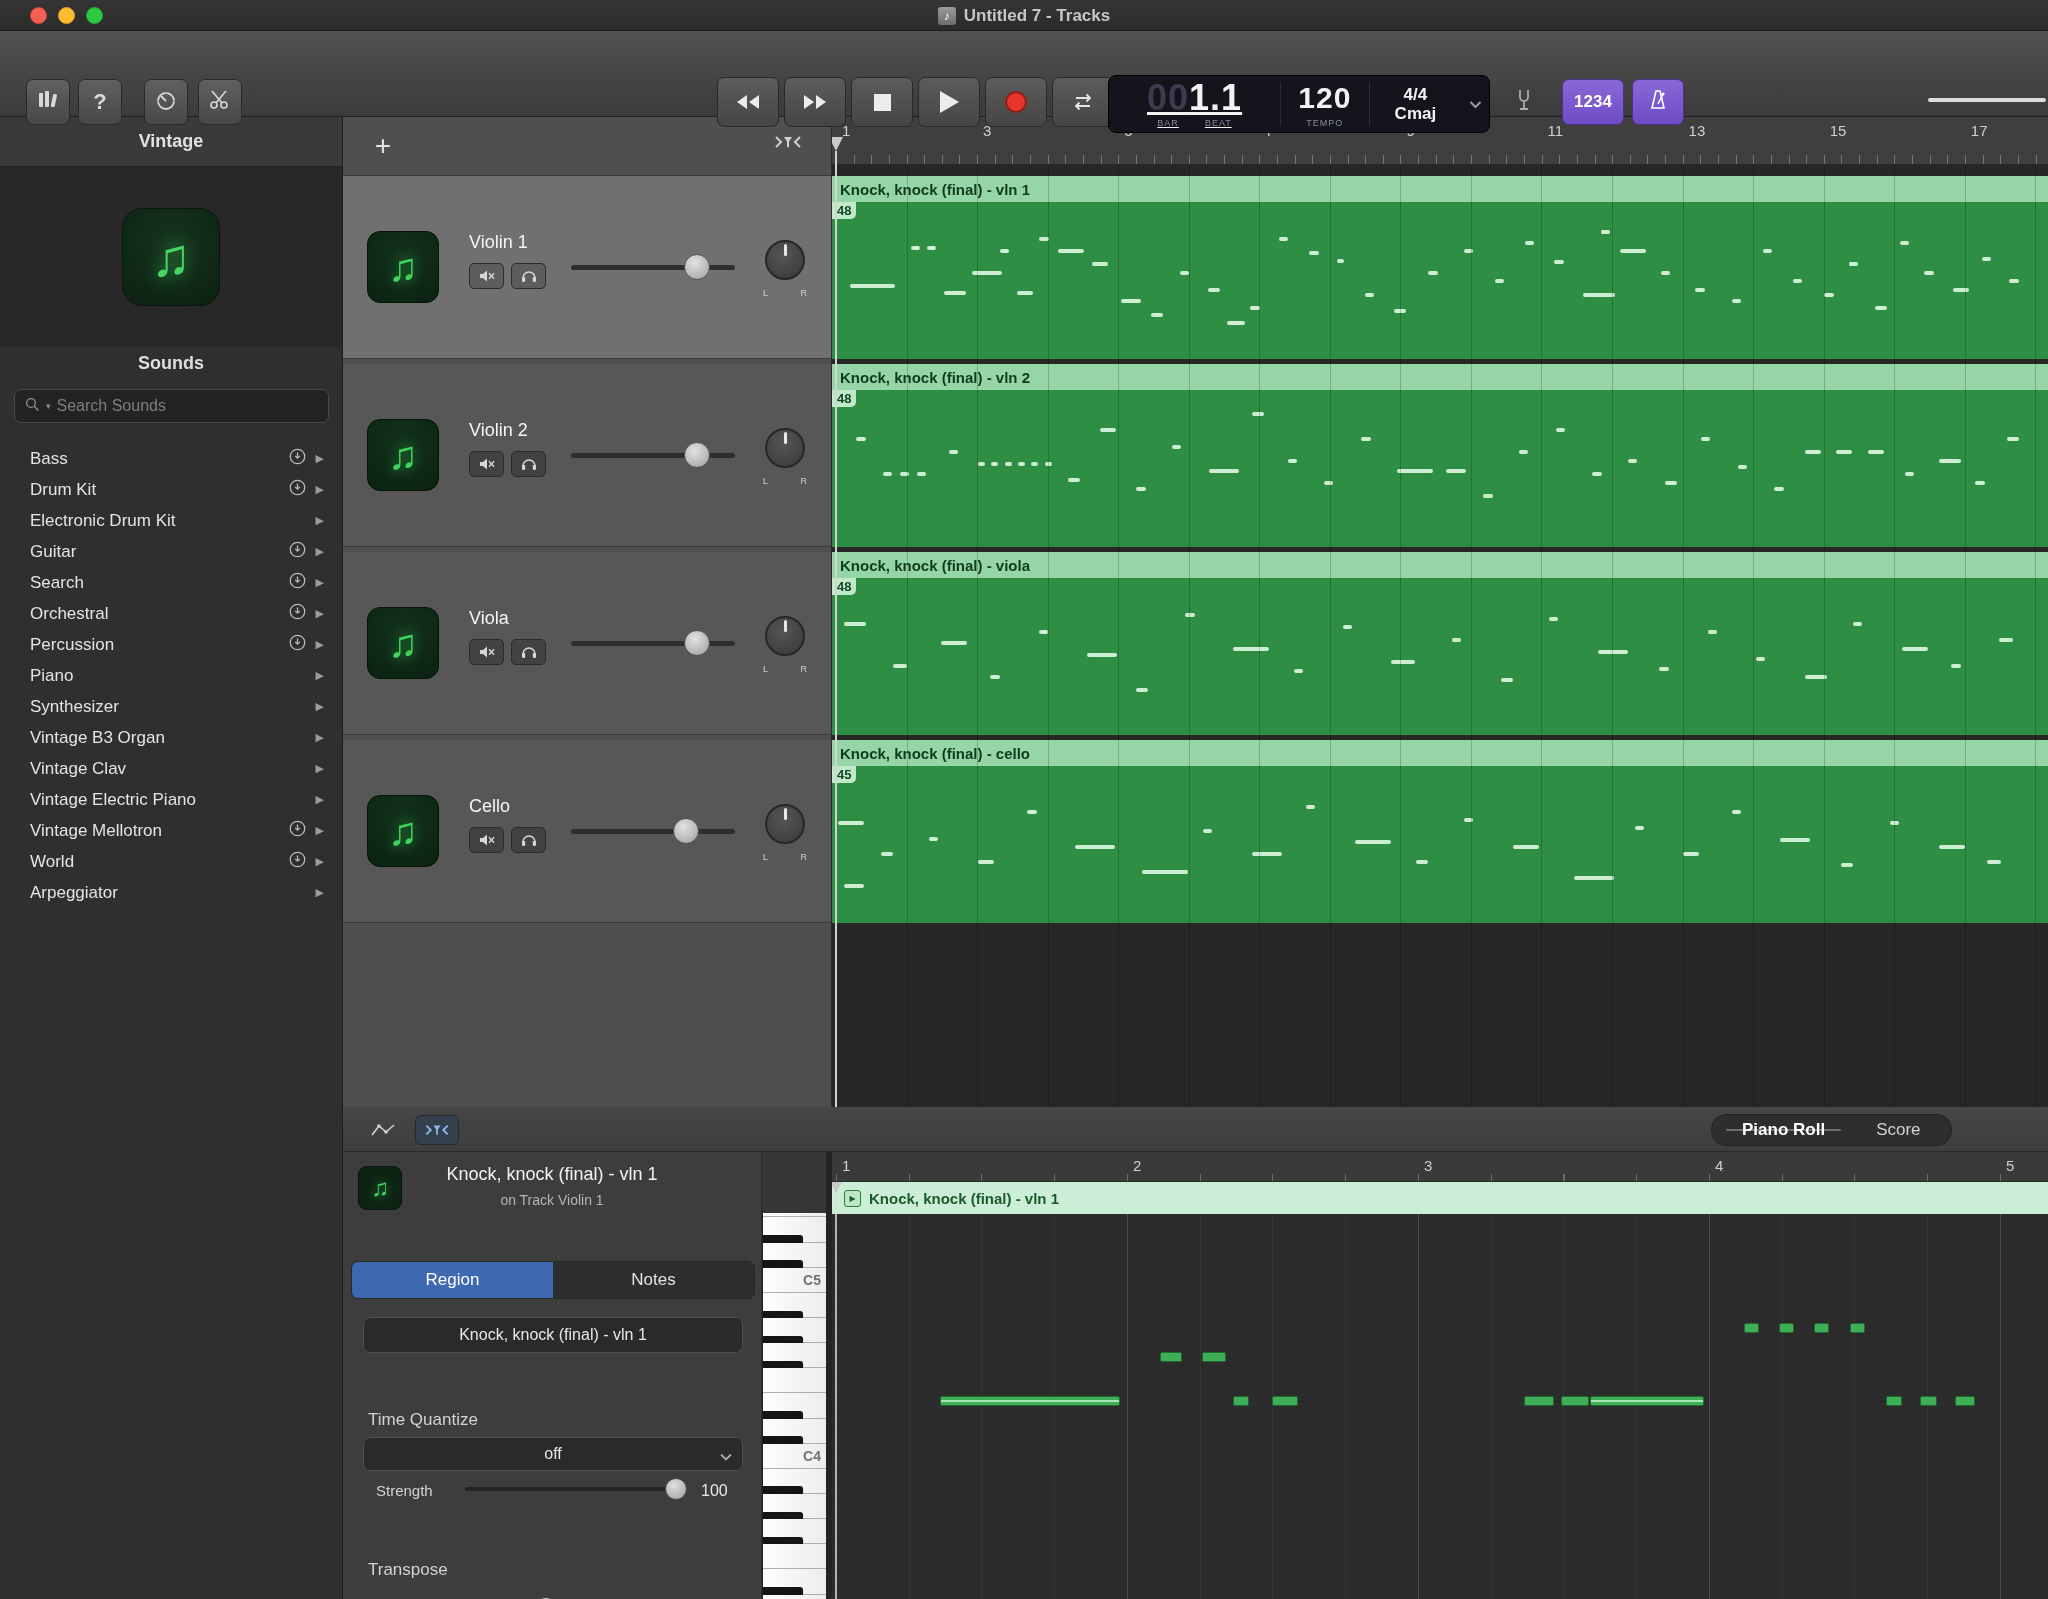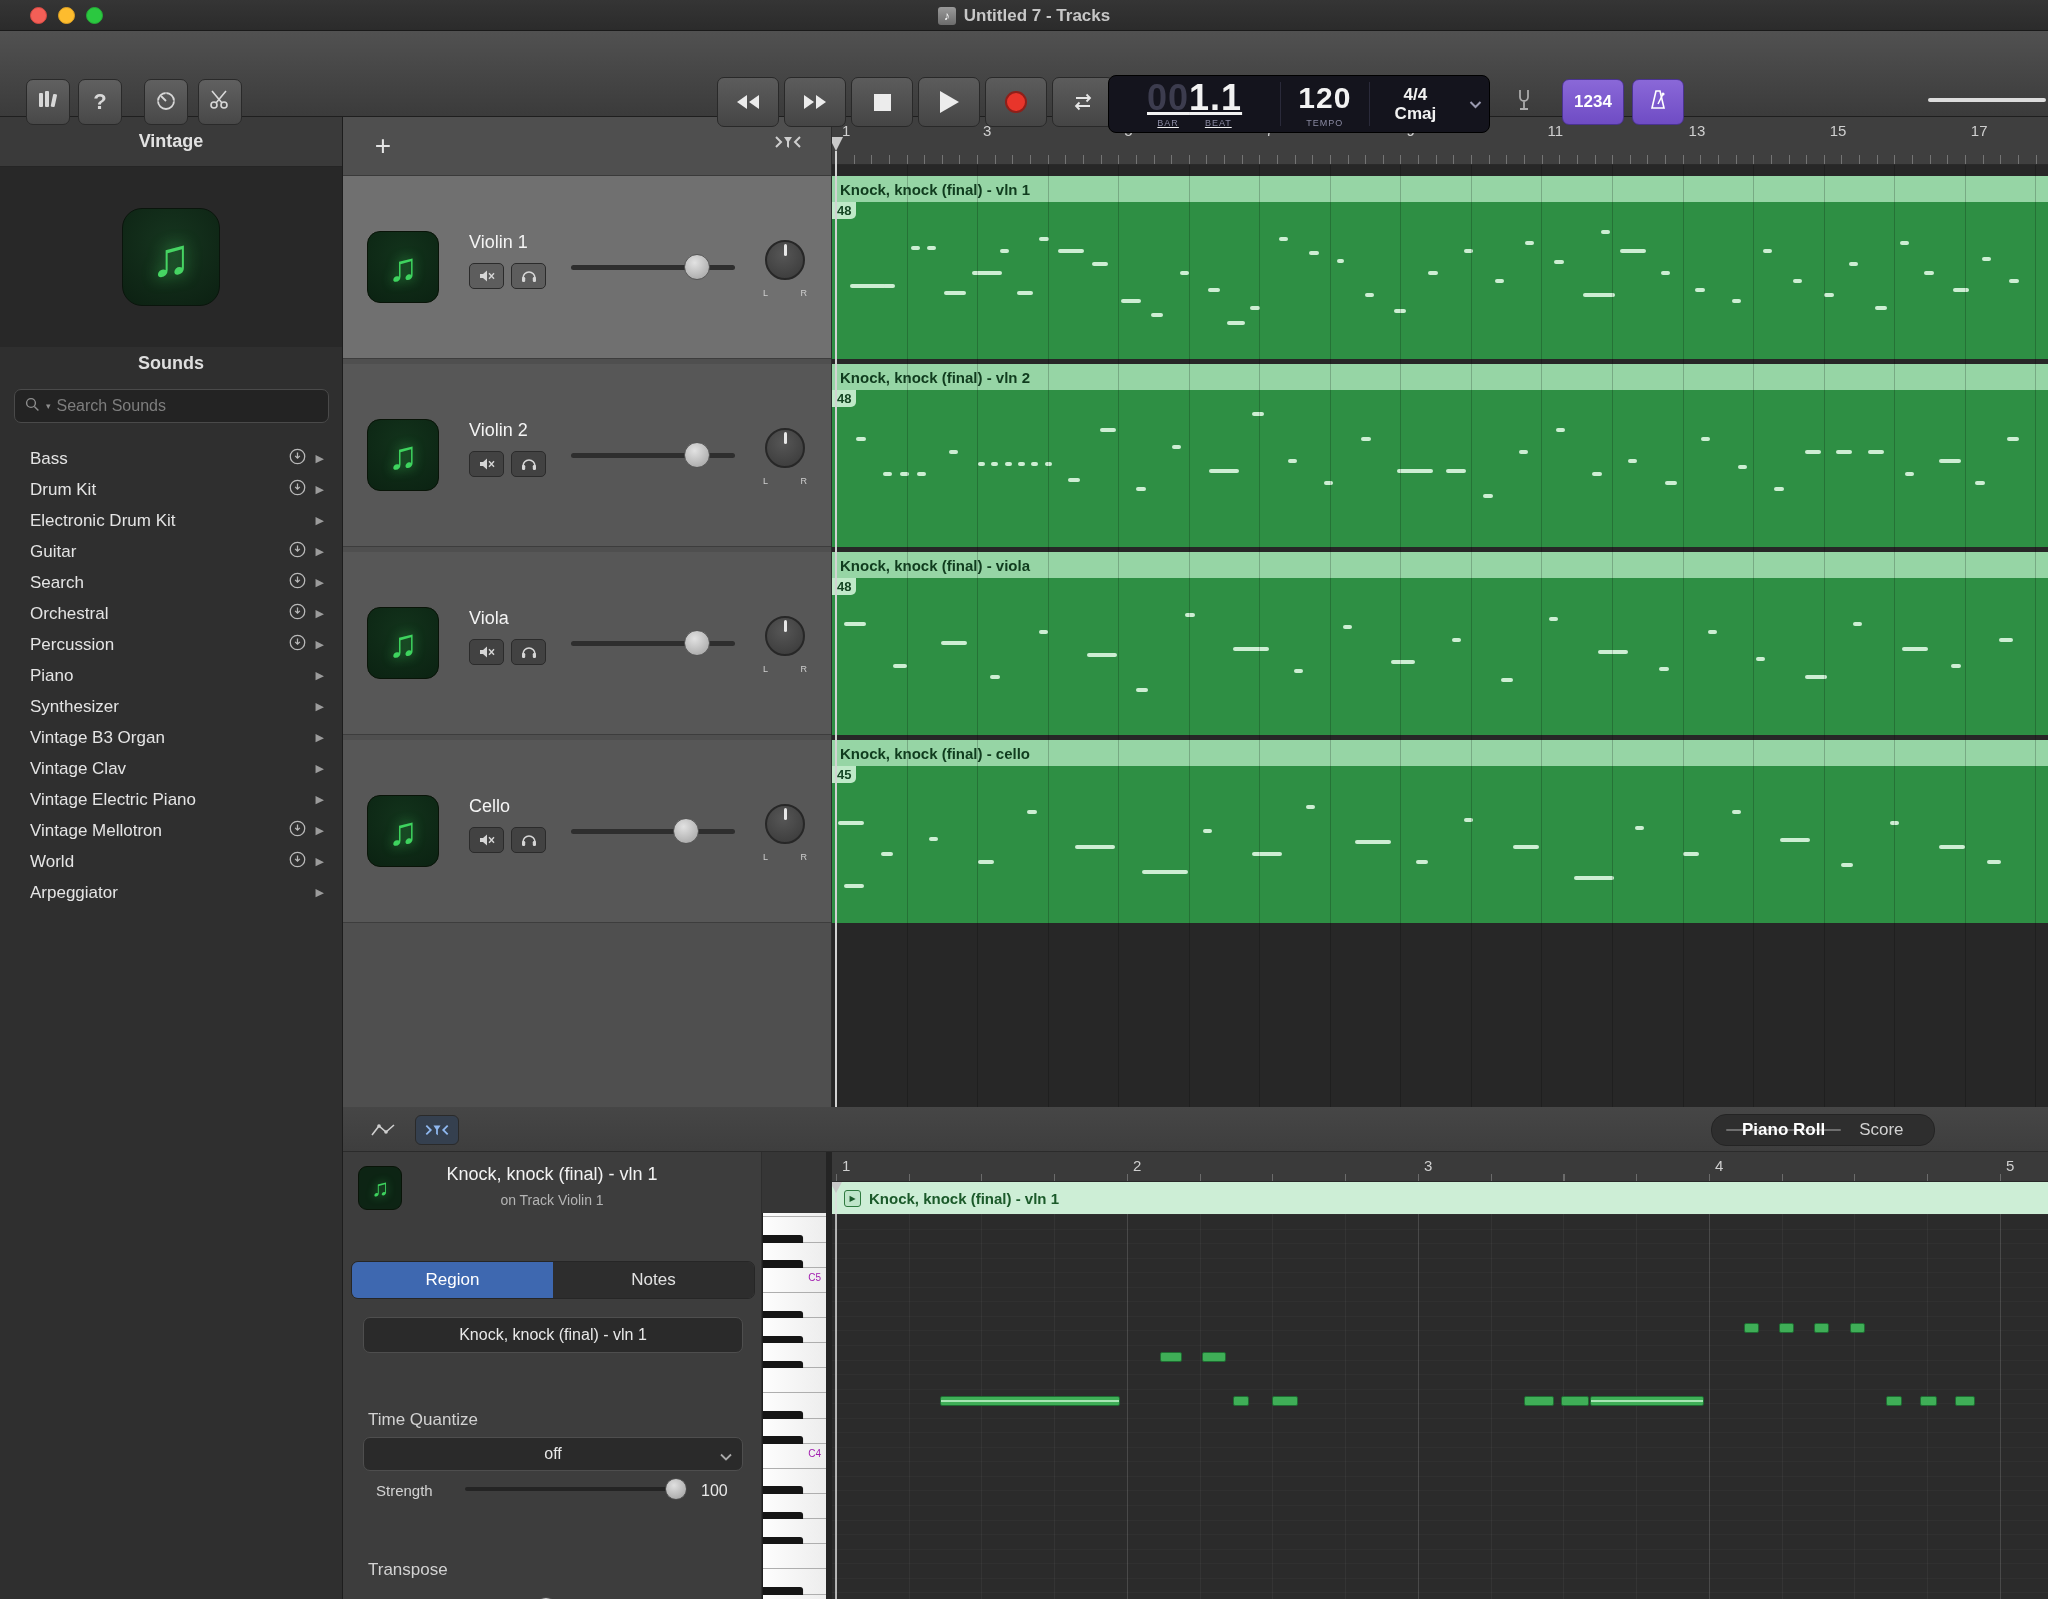--- a/index.html
+++ b/index.html
@@ -135,21 +135,21 @@
   #playhead { position:absolute; left:3px; top:34px; width:2px; height:956px; background:#d2d2d2; z-index:5; }
   #playhead::before { content:""; position:absolute; left:-6px; top:-14px; border-left:7px solid transparent;
     border-right:7px solid transparent; border-top:14px solid #c8c8c8; }
   
   #editor { position:absolute; left:343px; top:1107px; width:1705px; height:492px; background:#3d3d3d; z-index:25; }
   #ed-header { position:absolute; left:0; top:0; width:100%; height:45px;
     background:linear-gradient(#464646,#3e3e3e); border-bottom:1px solid #2b2b2b; }
   .ed-hbtn { position:absolute; top:8px; width:44px; height:30px; border-radius:6px;
     display:flex; align-items:center; justify-content:center; }
   #ed-tabs { position:absolute; left:1368px; top:7px; height:32px; display:flex; background:#2e2e2e;
-    border:1px solid #242424; border-radius:15px; padding:14px; gap:2px; }
+    border:1px solid #242424; border-radius:15px; padding:14px; gap:19px; }
   .ed-tab { padding:0 16px; display:flex; align-items:center; color:#d2d2d2; font-size:17px; border-radius:5px; }
   .ed-tab.sel { background:#6e6e6e; color:#fff; font-weight:bold; }
   #ed-panel { position:absolute; left:0; top:45px; width:419px; height:447px; background:#3d3d3d; border-right:1px solid #2e2e2e; }
   .ed-tile { position:absolute; left:15px; top:14px; width:44px; height:44px; border-radius:9px;
     background:#0d2414; border:1px solid #091408; display:flex; align-items:center; justify-content:center;
     color:#3ed35e; font-size:24px; text-shadow:0 0 8px rgba(62,211,94,.8); }
   #ed-title { position:absolute; left:0; top:12px; width:100%; text-align:center; color:#f2f2f2; font-size:18px; }
   #ed-sub { position:absolute; left:0; top:40px; width:100%; text-align:center; color:#b4b4b4; font-size:14px; }
   #seg { position:absolute; left:8px; top:109px; width:404px; height:38px; display:flex;
     border:1px solid #262626; border-radius:7px; overflow:hidden; }
@@ -168,21 +168,21 @@
   .hslider .knob { position:absolute; top:0; width:22px; height:22px; border-radius:50%;
     background:radial-gradient(circle at 40% 32%, #e0e0e0, #9c9c9c); border:1px solid #4c4c4c; }
   .ed-val { position:absolute; color:#e8e8e8; font-size:16px; }
   #keys-gap { position:absolute; left:419px; top:45px; width:70px; height:61px; background:#363636; }
   #keys { position:absolute; left:419px; top:106px; width:64px; height:386px; background:#f4f4f4;
     border-left:1px solid #1f1f1f; overflow:hidden; }
   .wkey { position:absolute; left:0; width:100%; background:linear-gradient(90deg,#fdfdfd,#ededed);
     border-bottom:1px solid #aeaeae; }
   .bkey { position:absolute; left:0; width:40px; height:15px; background:#151515; border-radius:0 3px 3px 0;
     box-shadow:0 1px 1px rgba(0,0,0,.5); }
-  .klabel { position:absolute; right:5px; font-size:10px; font-weight:normal; color:#a21caf; }
+  .klabel { position:absolute; right:5px; font-size:14px; font-weight:bold; color:#737373; }
   #keys-divider { position:absolute; left:483px; top:45px; width:6px; height:447px; background:#242424; }
   
   #roll { position:absolute; left:489px; top:45px; width:1216px; height:447px; background:#2b2b2b; overflow:hidden; }
   #roll-ruler { position:absolute; left:0; top:0; width:100%; height:30px; background:#3a3a3a; border-bottom:1px solid #292929; }
   #roll-ruler::after { content:""; position:absolute; left:4px; right:0; bottom:0; height:7px;
     background:repeating-linear-gradient(90deg, rgba(255,255,255,.25) 0 1px, transparent 1px 72.75px); }
   #roll-strip { position:absolute; left:0; top:30px; width:100%; height:32px; background:#cdeed6;
     display:flex; align-items:center; gap:8px; padding-left:12px; }
   #strip-playbox { width:17px; height:17px; border:1px solid #2f7a3f; border-radius:3px; background:#bfe5c9;
     display:flex; align-items:center; justify-content:center; color:#1b5a2a; font-size:8px; }

